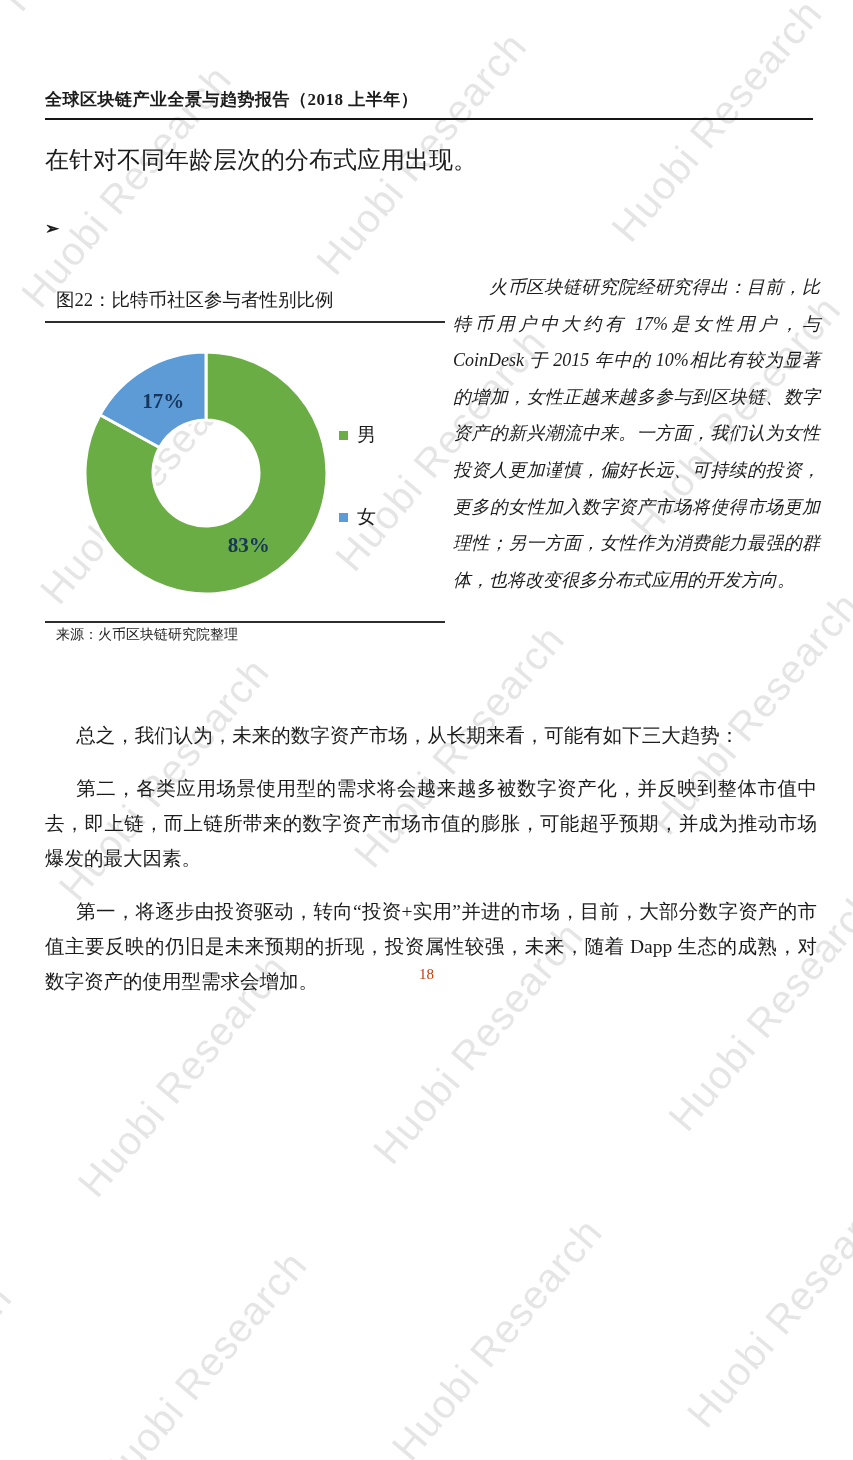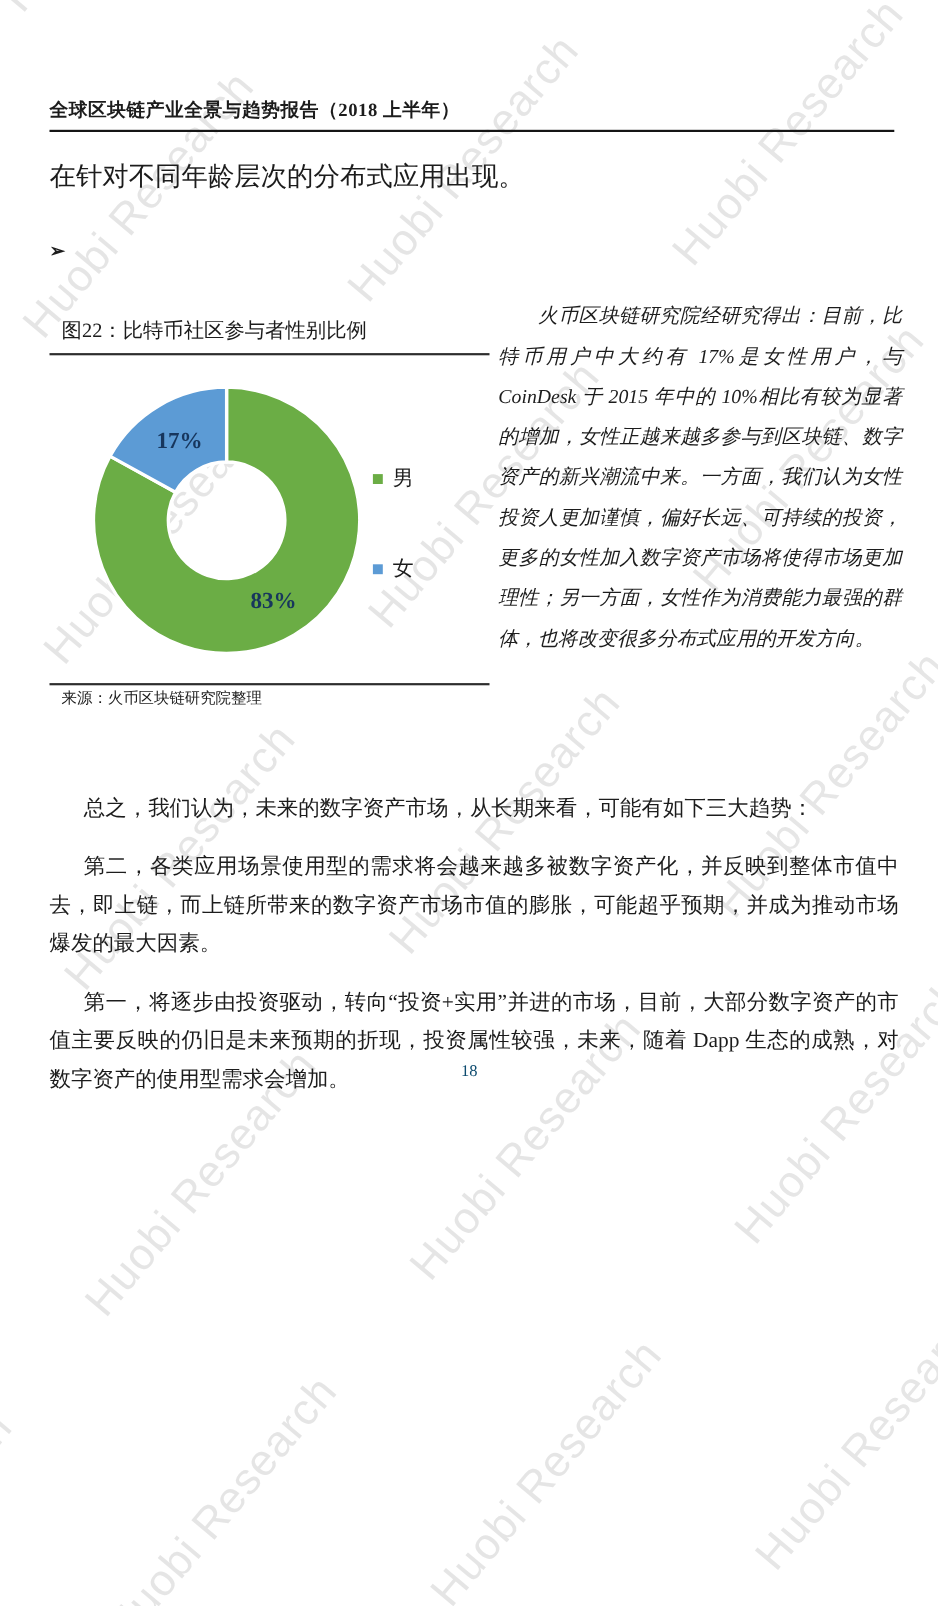--- a/index.html
+++ b/index.html
@@ -29,21 +29,21 @@
   .slice-label{font-family:"Liberation Serif","DejaVu Serif",serif;font-size:21px;font-weight:bold;text-anchor:middle;}
   .legend{position:absolute;left:294px;top:99px;display:flex;flex-direction:column;gap:56px;}
   .legend-item{display:flex;align-items:center;}
   .legend-marker{width:9px;height:9px;flex:none;display:inline-block;}
   .legend-label{margin-left:9px;font-size:19px;}
   .fig-source{margin-top:3px;padding-left:11px;font-size:14px;}
   .right-col{width:367px;margin-left:8px;padding-top:30px;font-size:18px;line-height:36.6px;
     text-align:justify;text-indent:2em;font-style:italic;}
   .paragraphs{margin:74px 36px 0 45px;}
   .paragraphs p{margin:0 0 18px 0;font-size:19.5px;line-height:35px;text-align:justify;text-indent:1.6em;}
-  .page-number{position:absolute;bottom:16px;left:0;width:100%;text-align:center;font-size:15px;color:#0c4a6e;}
+  .page-number{position:absolute;bottom:16px;left:0;width:100%;text-align:center;font-size:15px;color:#c2410c;}
 </style>
 </head>
 <body>
 
 <div class="page">
 
   <div class="wm-layer">
     <div class="wm-inner" id="wm-inner">
         <span class="wm-text" style="left: 1540px; top: 330px;">Huobi Research</span>
         <span class="wm-text" style="left: 1325px; top: 535px;">Huobi Research</span>

